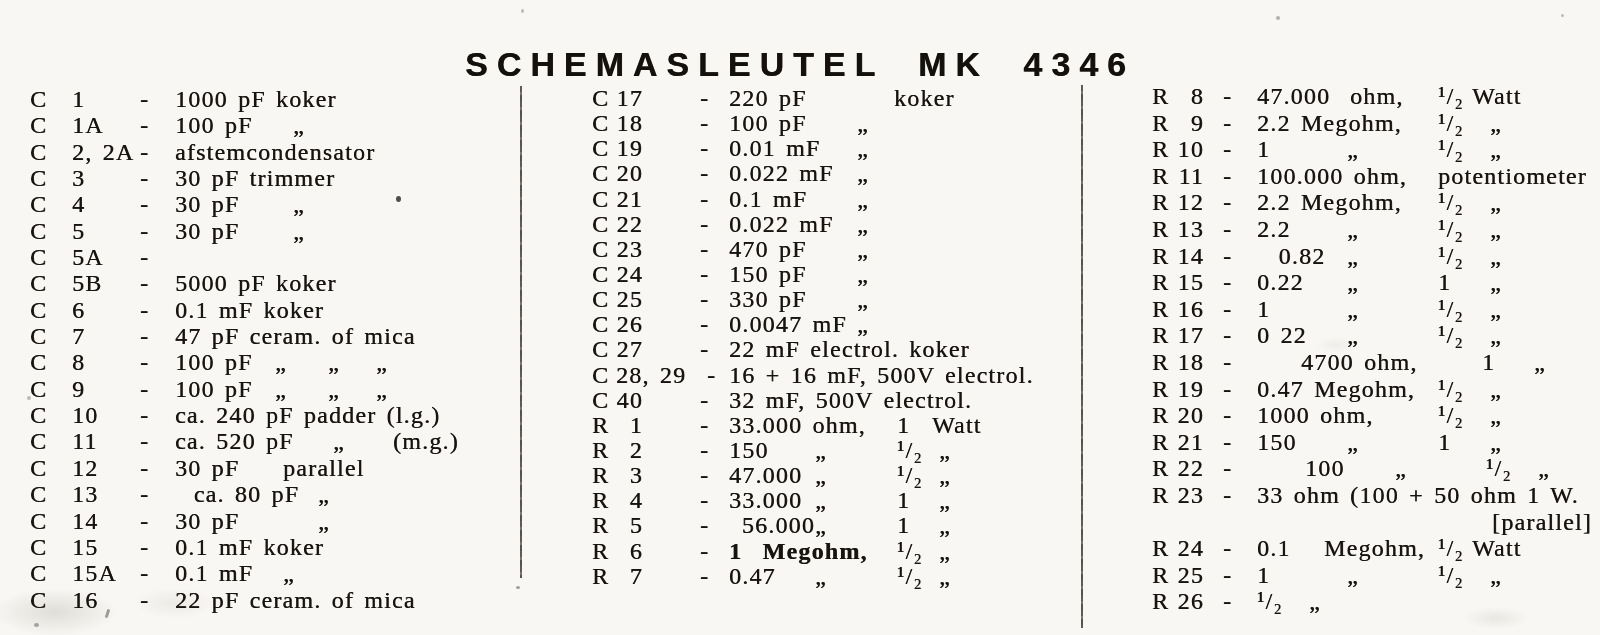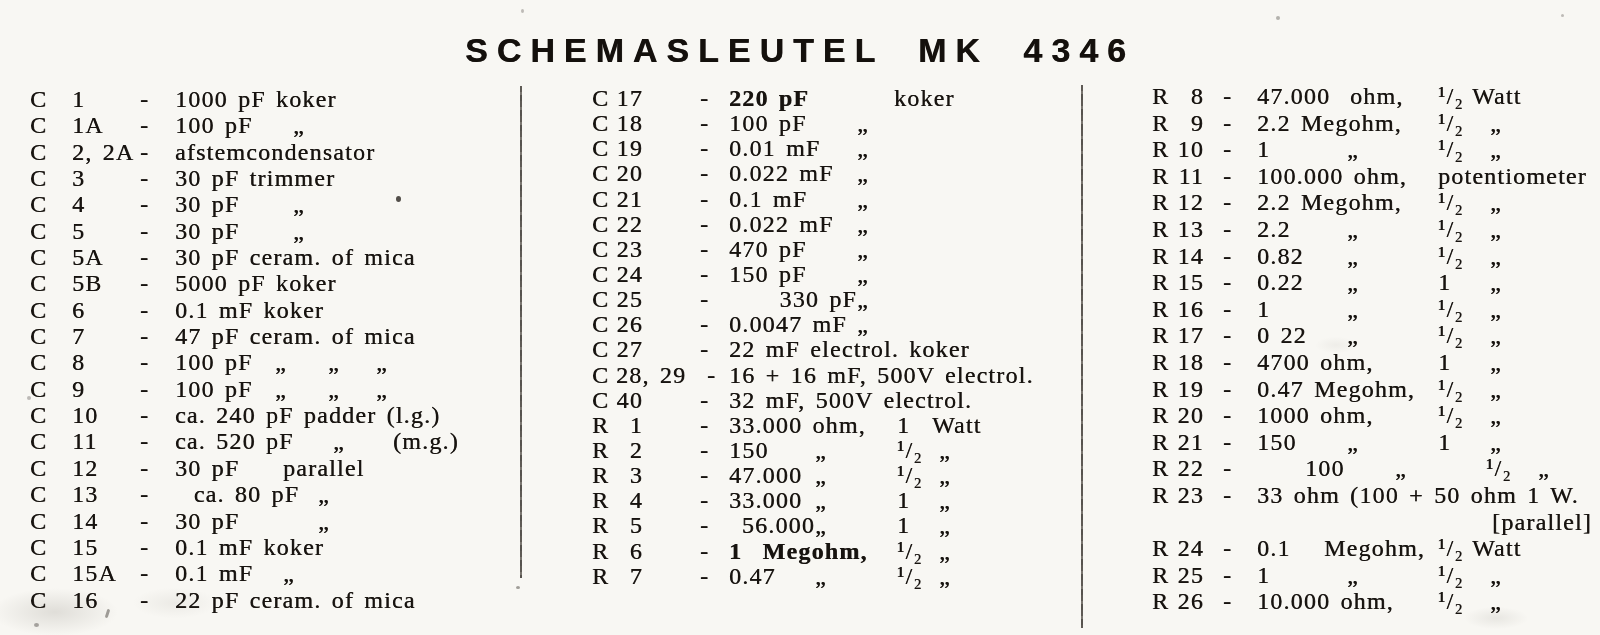--- a/index.html
+++ b/index.html
@@ -7,21 +7,21 @@
     position:relative;width:1600px;height:635px;overflow:hidden;
     background:
       radial-gradient(90px 34px at 55px 612px, rgba(125,120,110,.20), transparent 70%),
       radial-gradient(60px 22px at 175px 603px, rgba(125,120,110,.10), transparent 70%),
       radial-gradient(46px 16px at 1496px 618px, rgba(125,120,110,.13), transparent 70%),
       radial-gradient(30px 12px at 1336px 345px, rgba(125,120,110,.08), transparent 70%),
       #f8f7f3;
     font-family:"Liberation Serif", serif;color:#17130f;
   }
   .title{
-    position:absolute;top:31px;left:0;width:1600px;margin:0;text-align:center;
+    position:absolute;top:45px;left:0;width:1600px;margin:0;text-align:center;
     font-family:"Liberation Sans", sans-serif;font-weight:700;font-size:34px;
     letter-spacing:9px;word-spacing:16px;color:#14100c;
     text-shadow:0.5px 0.3px 0 rgba(20,16,12,.9);
   }
   .divider{position:absolute;width:2px;opacity:.8;
     background:repeating-linear-gradient(to bottom,#39342e 0 6px,#5a554e 6px 9px,#2e2a25 9px 15px);}
   .divider-1{left:520px;top:86px;height:492px;}
   .divider-2{left:1081px;top:85px;height:543px;}
   .col{position:absolute;}
   .col .row{display:flex;white-space:pre;font-size:24px;letter-spacing:1.2px;word-spacing:3px;
@@ -62,78 +62,78 @@
   <h1 class="title">SCHEMASLEUTEL MK 4346</h1>
   <div class="divider divider-1"></div>
   <div class="divider divider-2"></div>
   <div class="col col-left">
       <div class="row"><span class="cp">C</span><span class="cn">1</span><span class="cd">-</span><span class="cell">1000 pF koker</span></div>
       <div class="row"><span class="cp">C</span><span class="cn">1A</span><span class="cd">-</span><span class="cell" style="width: 118px;">100 pF</span><span class="cell">„</span></div>
       <div class="row"><span class="cp">C</span><span class="cn">2, 2A</span><span class="cd">-</span><span class="cell">afstemcondensator</span></div>
       <div class="row"><span class="cp">C</span><span class="cn">3</span><span class="cd">-</span><span class="cell">30 pF trimmer</span></div>
       <div class="row"><span class="cp">C</span><span class="cn">4</span><span class="cd">-</span><span class="cell" style="width: 118px;">30 pF</span><span class="cell">„</span></div>
       <div class="row"><span class="cp">C</span><span class="cn">5</span><span class="cd">-</span><span class="cell" style="width: 118px;">30 pF</span><span class="cell">„</span></div>
-      <div class="row"><span class="cp">C</span><span class="cn">5A</span><span class="cd">-</span><span class="cell">30 pF ceram. of mica</span></div>
+      <div class="row"><span class="cp">C</span><span class="cn">5A</span><span class="cd">-</span></div>
       <div class="row"><span class="cp">C</span><span class="cn">5B</span><span class="cd">-</span><span class="cell">5000 pF koker</span></div>
       <div class="row"><span class="cp">C</span><span class="cn">6</span><span class="cd">-</span><span class="cell">0.1 mF koker</span></div>
       <div class="row"><span class="cp">C</span><span class="cn">7</span><span class="cd">-</span><span class="cell">47 pF ceram. of mica</span></div>
       <div class="row"><span class="cp">C</span><span class="cn">8</span><span class="cd">-</span><span class="cell" style="width: 100px;">100 pF</span><span class="cell" style="width: 53px;">„</span><span class="cell" style="width: 48px;">„</span><span class="cell">„</span></div>
       <div class="row"><span class="cp">C</span><span class="cn">9</span><span class="cd">-</span><span class="cell" style="width: 100px;">100 pF</span><span class="cell" style="width: 53px;">„</span><span class="cell" style="width: 48px;">„</span><span class="cell">„</span></div>
       <div class="row"><span class="cp">C</span><span class="cn">10</span><span class="cd">-</span><span class="cell">ca. 240 pF padder (l.g.)</span></div>
       <div class="row"><span class="cp">C</span><span class="cn">11</span><span class="cd">-</span><span class="cell" style="width: 158px;">ca. 520 pF</span><span class="cell" style="width: 60px;">„</span><span class="cell">(m.g.)</span></div>
       <div class="row"><span class="cp">C</span><span class="cn">12</span><span class="cd">-</span><span class="cell" style="width: 108px;">30 pF</span><span class="cell">parallel</span></div>
       <div class="row"><span class="cp">C</span><span class="cn">13</span><span class="cd">-</span><span class="cell" style="width: 143px; text-align: center;">ca. 80 pF</span><span class="cell">„</span></div>
       <div class="row"><span class="cp">C</span><span class="cn">14</span><span class="cd">-</span><span class="cell" style="width: 143px;">30 pF</span><span class="cell">„</span></div>
       <div class="row"><span class="cp">C</span><span class="cn">15</span><span class="cd">-</span><span class="cell">0.1 mF koker</span></div>
       <div class="row"><span class="cp">C</span><span class="cn">15A</span><span class="cd">-</span><span class="cell" style="width: 108px;">0.1 mF</span><span class="cell">„</span></div>
       <div class="row"><span class="cp">C</span><span class="cn">16</span><span class="cd">-</span><span class="cell">22 pF ceram. of mica</span></div>
     </div>
   <div class="col col-mid">
-      <div class="row"><span class="cp">C</span><span class="cn">17</span><span class="cd">-</span><span class="cell" style="width: 165px; font-weight: bold;">220 pF</span><span class="cell">koker</span></div>
+      <div class="row"><span class="cp">C</span><span class="cn">17</span><span class="cd">-</span><span class="cell" style="width: 165px;">220 pF</span><span class="cell">koker</span></div>
       <div class="row"><span class="cp">C</span><span class="cn">18</span><span class="cd">-</span><span class="cell" style="width: 128px;">100 pF</span><span class="cell">„</span></div>
       <div class="row"><span class="cp">C</span><span class="cn">19</span><span class="cd">-</span><span class="cell" style="width: 128px;">0.01 mF</span><span class="cell">„</span></div>
       <div class="row"><span class="cp">C</span><span class="cn">20</span><span class="cd">-</span><span class="cell" style="width: 128px;">0.022 mF</span><span class="cell">„</span></div>
       <div class="row"><span class="cp">C</span><span class="cn">21</span><span class="cd">-</span><span class="cell" style="width: 128px;">0.1 mF</span><span class="cell">„</span></div>
       <div class="row"><span class="cp">C</span><span class="cn">22</span><span class="cd">-</span><span class="cell" style="width: 128px;">0.022 mF</span><span class="cell">„</span></div>
       <div class="row"><span class="cp">C</span><span class="cn">23</span><span class="cd">-</span><span class="cell" style="width: 128px;">470 pF</span><span class="cell">„</span></div>
       <div class="row"><span class="cp">C</span><span class="cn">24</span><span class="cd">-</span><span class="cell" style="width: 128px;">150 pF</span><span class="cell">„</span></div>
-      <div class="row"><span class="cp">C</span><span class="cn">25</span><span class="cd">-</span><span class="cell" style="width: 128px; text-align: right;">330 pF</span><span class="cell">„</span></div>
+      <div class="row"><span class="cp">C</span><span class="cn">25</span><span class="cd">-</span><span class="cell" style="width: 128px;">330 pF</span><span class="cell">„</span></div>
       <div class="row"><span class="cp">C</span><span class="cn">26</span><span class="cd">-</span><span class="cell" style="width: 128px;">0.0047 mF</span><span class="cell">„</span></div>
       <div class="row"><span class="cp">C</span><span class="cn">27</span><span class="cd">-</span><span class="cell">22 mF electrol. koker</span></div>
       <div class="row widenum"><span class="cp">C</span><span class="cn">28, 29</span><span class="cd">-</span><span class="cell">16 + 16 mF, 500V electrol.</span></div>
       <div class="row"><span class="cp">C</span><span class="cn">40</span><span class="cd">-</span><span class="cell">32 mF, 500V electrol.</span></div>
       <div class="row"><span class="cp">R</span><span class="cn">1</span><span class="cd">-</span><span class="cell" style="width: 168px;">33.000 ohm,</span><span class="cell" style="width: 35px;">1</span><span class="cell">Watt</span></div>
       <div class="row"><span class="cp">R</span><span class="cn">2</span><span class="cd">-</span><span class="cell" style="width: 86px;">150</span><span class="cell" style="width: 82px;">„</span><span class="cell" style="width: 42px;">¹/₂</span><span class="cell">„</span></div>
       <div class="row"><span class="cp">R</span><span class="cn">3</span><span class="cd">-</span><span class="cell" style="width: 86px;">47.000</span><span class="cell" style="width: 82px;">„</span><span class="cell" style="width: 42px;">¹/₂</span><span class="cell">„</span></div>
       <div class="row"><span class="cp">R</span><span class="cn">4</span><span class="cd">-</span><span class="cell" style="width: 86px;">33.000</span><span class="cell" style="width: 82px;">„</span><span class="cell" style="width: 42px;">1</span><span class="cell">„</span></div>
       <div class="row"><span class="cp">R</span><span class="cn">5</span><span class="cd">-</span><span class="cell" style="width: 86px; text-align: right;">56.000</span><span class="cell" style="width: 82px;">„</span><span class="cell" style="width: 42px;">1</span><span class="cell">„</span></div>
       <div class="row"><span class="cp">R</span><span class="cn">6</span><span class="cd">-</span><span class="cell" style="width: 168px; font-weight: bold;">1  Megohm,</span><span class="cell" style="width: 42px;">¹/₂</span><span class="cell">„</span></div>
       <div class="row"><span class="cp">R</span><span class="cn">7</span><span class="cd">-</span><span class="cell" style="width: 86px;">0.47</span><span class="cell" style="width: 82px;">„</span><span class="cell" style="width: 42px;">¹/₂</span><span class="cell">„</span></div>
     </div>
   <div class="col col-right">
       <div class="row"><span class="cp">R</span><span class="cn">8</span><span class="cd">-</span><span class="cell" style="width: 93px;">47.000</span><span class="cell" style="width: 88px;">ohm,</span><span class="cell" style="width: 34px;">¹/₂</span><span class="cell">Watt</span></div>
       <div class="row"><span class="cp">R</span><span class="cn">9</span><span class="cd">-</span><span class="cell" style="width: 181px;">2.2 Megohm,</span><span class="cell" style="width: 52px;">¹/₂</span><span class="cell">„</span></div>
       <div class="row"><span class="cp">R</span><span class="cn">10</span><span class="cd">-</span><span class="cell" style="width: 90px;">1</span><span class="cell" style="width: 91px;">„</span><span class="cell" style="width: 52px;">¹/₂</span><span class="cell">„</span></div>
       <div class="row"><span class="cp">R</span><span class="cn">11</span><span class="cd">-</span><span class="cell" style="width: 181px;">100.000 ohm,</span><span class="cell">potentiometer</span></div>
       <div class="row"><span class="cp">R</span><span class="cn">12</span><span class="cd">-</span><span class="cell" style="width: 181px;">2.2 Megohm,</span><span class="cell" style="width: 52px;">¹/₂</span><span class="cell">„</span></div>
       <div class="row"><span class="cp">R</span><span class="cn">13</span><span class="cd">-</span><span class="cell" style="width: 90px;">2.2</span><span class="cell" style="width: 91px;">„</span><span class="cell" style="width: 52px;">¹/₂</span><span class="cell">„</span></div>
-      <div class="row"><span class="cp">R</span><span class="cn">14</span><span class="cd">-</span><span class="cell" style="width: 90px;">0.82</span><span class="cell" style="width: 91px;">„</span><span class="cell" style="width: 52px;">¹/₂</span><span class="cell">„</span></div>
+      <div class="row"><span class="cp">R</span><span class="cn">14</span><span class="cd">-</span><span class="cell" style="width: 90px; text-align: center;">0.82</span><span class="cell" style="width: 91px;">„</span><span class="cell" style="width: 52px;">¹/₂</span><span class="cell">„</span></div>
       <div class="row"><span class="cp">R</span><span class="cn">15</span><span class="cd">-</span><span class="cell" style="width: 90px;">0.22</span><span class="cell" style="width: 91px;">„</span><span class="cell" style="width: 52px;">1</span><span class="cell">„</span></div>
       <div class="row"><span class="cp">R</span><span class="cn">16</span><span class="cd">-</span><span class="cell" style="width: 90px;">1</span><span class="cell" style="width: 91px;">„</span><span class="cell" style="width: 52px;">¹/₂</span><span class="cell">„</span></div>
       <div class="row"><span class="cp">R</span><span class="cn">17</span><span class="cd">-</span><span class="cell" style="width: 90px;">0 22</span><span class="cell" style="width: 91px;">„</span><span class="cell" style="width: 52px;">¹/₂</span><span class="cell">„</span></div>
-      <div class="row"><span class="cp">R</span><span class="cn">18</span><span class="cd">-</span><span class="cell" style="width: 181px;">4700 ohm,</span><span class="cell" style="width: 52px;">1</span><span class="cell">„</span></div>
+      <div class="row"><span class="cp">R</span><span class="cn">18</span><span class="cd">-</span><span class="cell" style="width: 181px; margin-left: 44px;">4700 ohm,</span><span class="cell" style="width: 52px;">1</span><span class="cell">„</span></div>
       <div class="row"><span class="cp">R</span><span class="cn">19</span><span class="cd">-</span><span class="cell" style="width: 181px;">0.47 Megohm,</span><span class="cell" style="width: 52px;">¹/₂</span><span class="cell">„</span></div>
       <div class="row"><span class="cp">R</span><span class="cn">20</span><span class="cd">-</span><span class="cell" style="width: 181px;">1000 ohm,</span><span class="cell" style="width: 52px;">¹/₂</span><span class="cell">„</span></div>
       <div class="row"><span class="cp">R</span><span class="cn">21</span><span class="cd">-</span><span class="cell" style="width: 90px;">150</span><span class="cell" style="width: 91px;">„</span><span class="cell" style="width: 52px;">1</span><span class="cell">„</span></div>
       <div class="row"><span class="cp">R</span><span class="cn">22</span><span class="cd">-</span><span class="cell" style="width: 90px; margin-left: 48px;">100</span><span class="cell" style="width: 91px;">„</span><span class="cell" style="width: 52px;">¹/₂</span><span class="cell">„</span></div>
       <div class="row"><span class="cp">R</span><span class="cn">23</span><span class="cd">-</span><span class="cell">33 ohm (100 + 50 ohm 1 W.</span></div>
       <div class="row cont"><span class="cellr">[parallel]</span></div>
       <div class="row"><span class="cp">R</span><span class="cn">24</span><span class="cd">-</span><span class="cell" style="width: 67px;">0.1</span><span class="cell" style="width: 114px;">Megohm,</span><span class="cell" style="width: 34px;">¹/₂</span><span class="cell">Watt</span></div>
       <div class="row"><span class="cp">R</span><span class="cn">25</span><span class="cd">-</span><span class="cell" style="width: 90px;">1</span><span class="cell" style="width: 91px;">„</span><span class="cell" style="width: 52px;">¹/₂</span><span class="cell">„</span></div>
-      <div class="row"><span class="cp">R</span><span class="cn">26</span><span class="cd">-</span><span class="cell" style="width: 181px;">10.000 ohm,</span><span class="cell" style="width: 52px;">¹/₂</span><span class="cell">„</span></div>
+      <div class="row"><span class="cp">R</span><span class="cn">26</span><span class="cd">-</span><span class="cell" style="width: 52px;">¹/₂</span><span class="cell">„</span></div>
     </div>
   <div class="speck s1"></div>
   <div class="speck s2"></div>
   <div class="speck s3"></div>
   <div class="speck s4"></div>
   <div class="speck s5"></div>
   <div class="speck s6"></div>
   <div class="speck s7"></div>
   <div class="speck s8"></div>
 </div>

